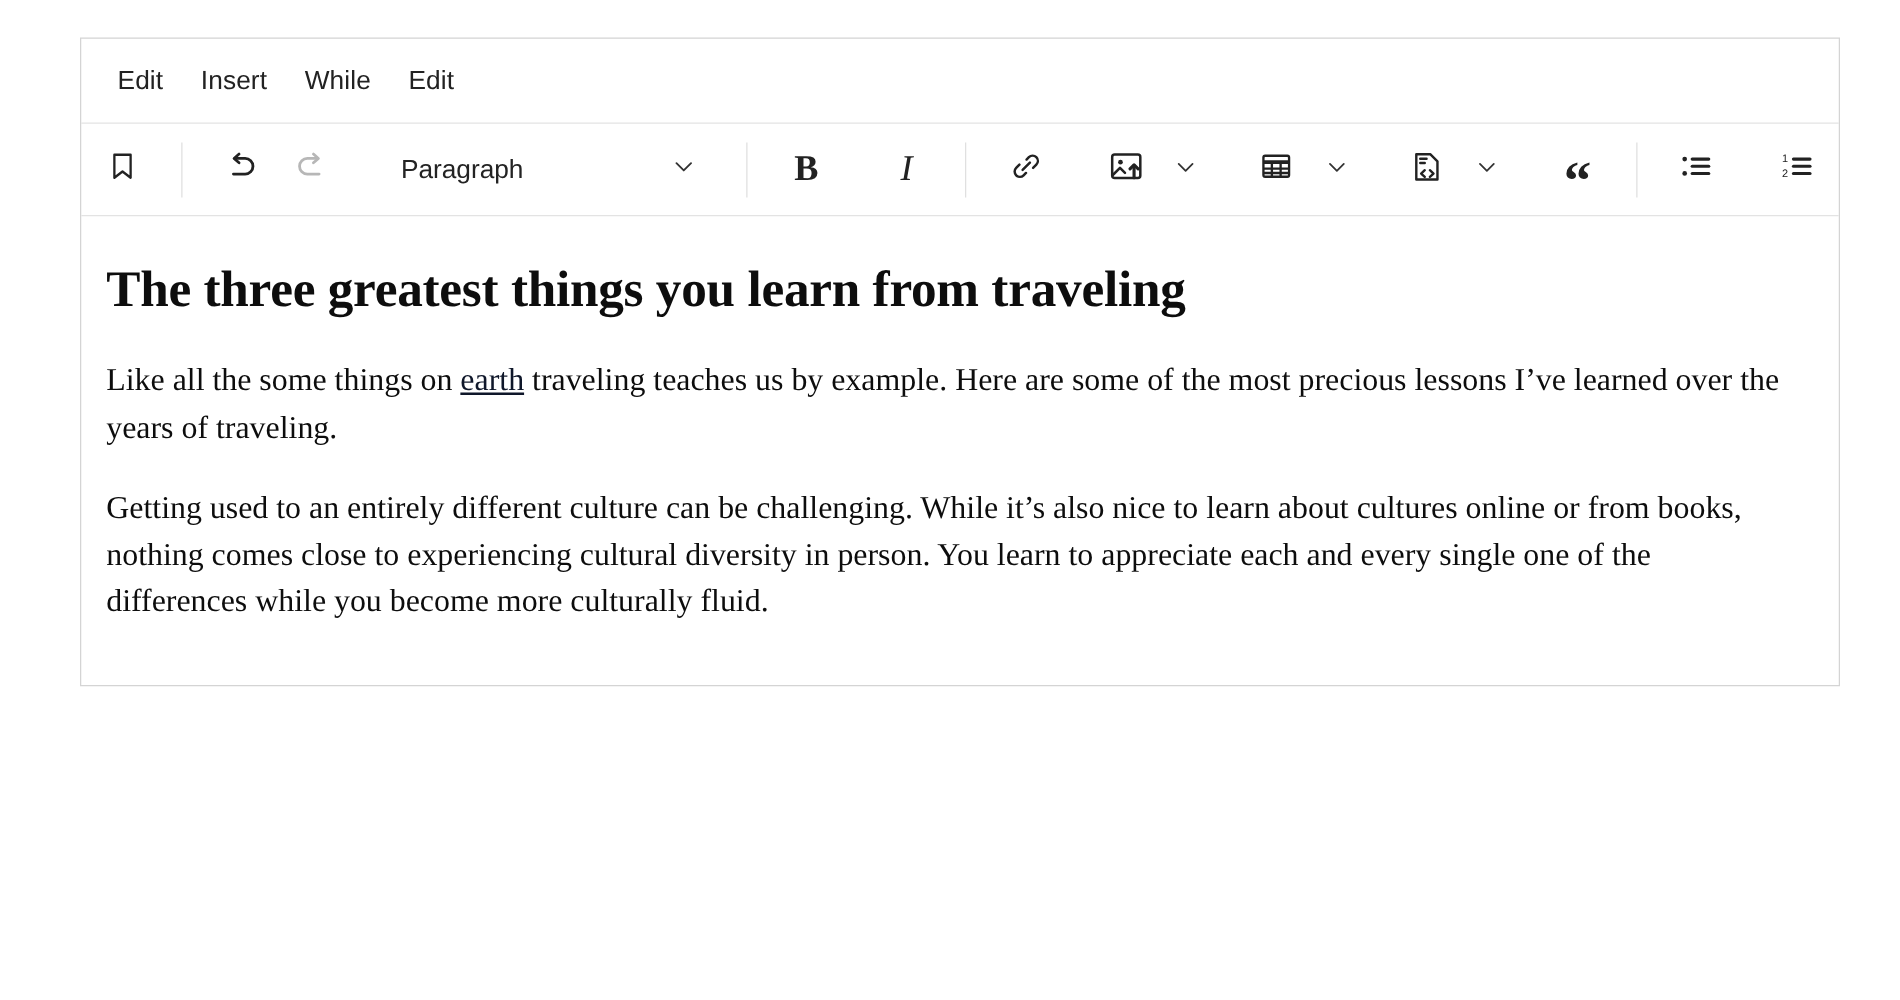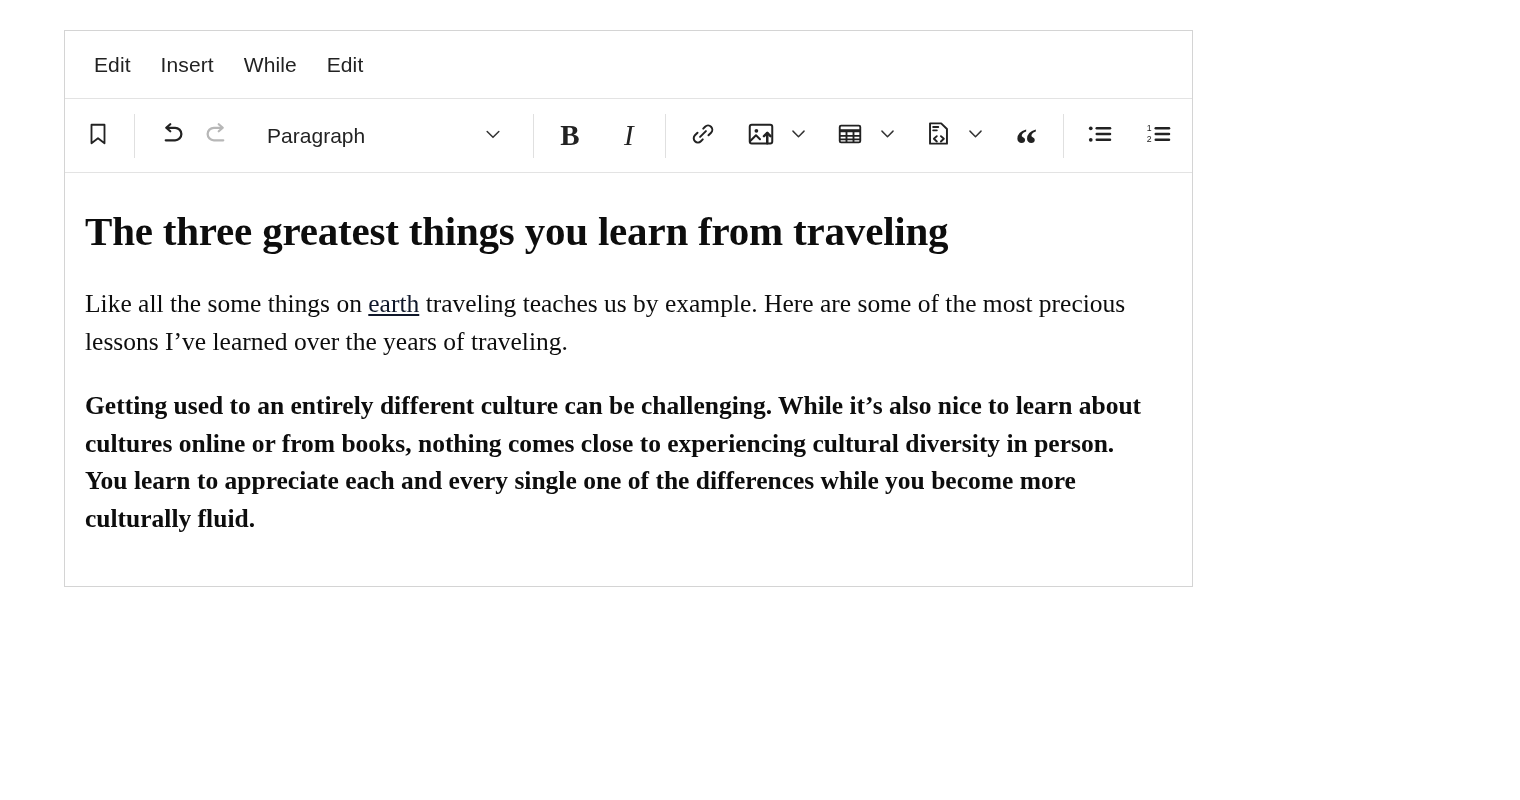--- a/index.html
+++ b/index.html
@@ -11,21 +11,21 @@
     overflow: hidden;
   }
   body {
     font-family: "Liberation Sans", sans-serif;
   }
 
   .editor-wrap {
     position: absolute;
     left: 64px;
     top: 30px;
-    width: 1129px;
+    width: 1408px;
     box-sizing: border-box;
     border: 1px solid #d4d4d4;
     background: #ffffff;
   }
 
   
   .menubar {
     display: flex;
     align-items: center;
     height: 68px;
@@ -132,21 +132,21 @@
     line-height: 1.18;
     margin: 0 0 30px 0;
     font-weight: bold;
     letter-spacing: -.2px;
   }
   .doc p {
     font-size: 25.5px;
     line-height: 1.48;
     margin: 0 0 26px 0;
   }
-  .doc p:last-child { margin-bottom: 8px; font-weight: bold; }
+  .doc p:last-child { margin-bottom: 8px; }
   .doc a {
     color: #0f172a;
     text-decoration: underline;
   }
 </style>
 </head>
 <body>
 
 <div class="editor-wrap">
 

